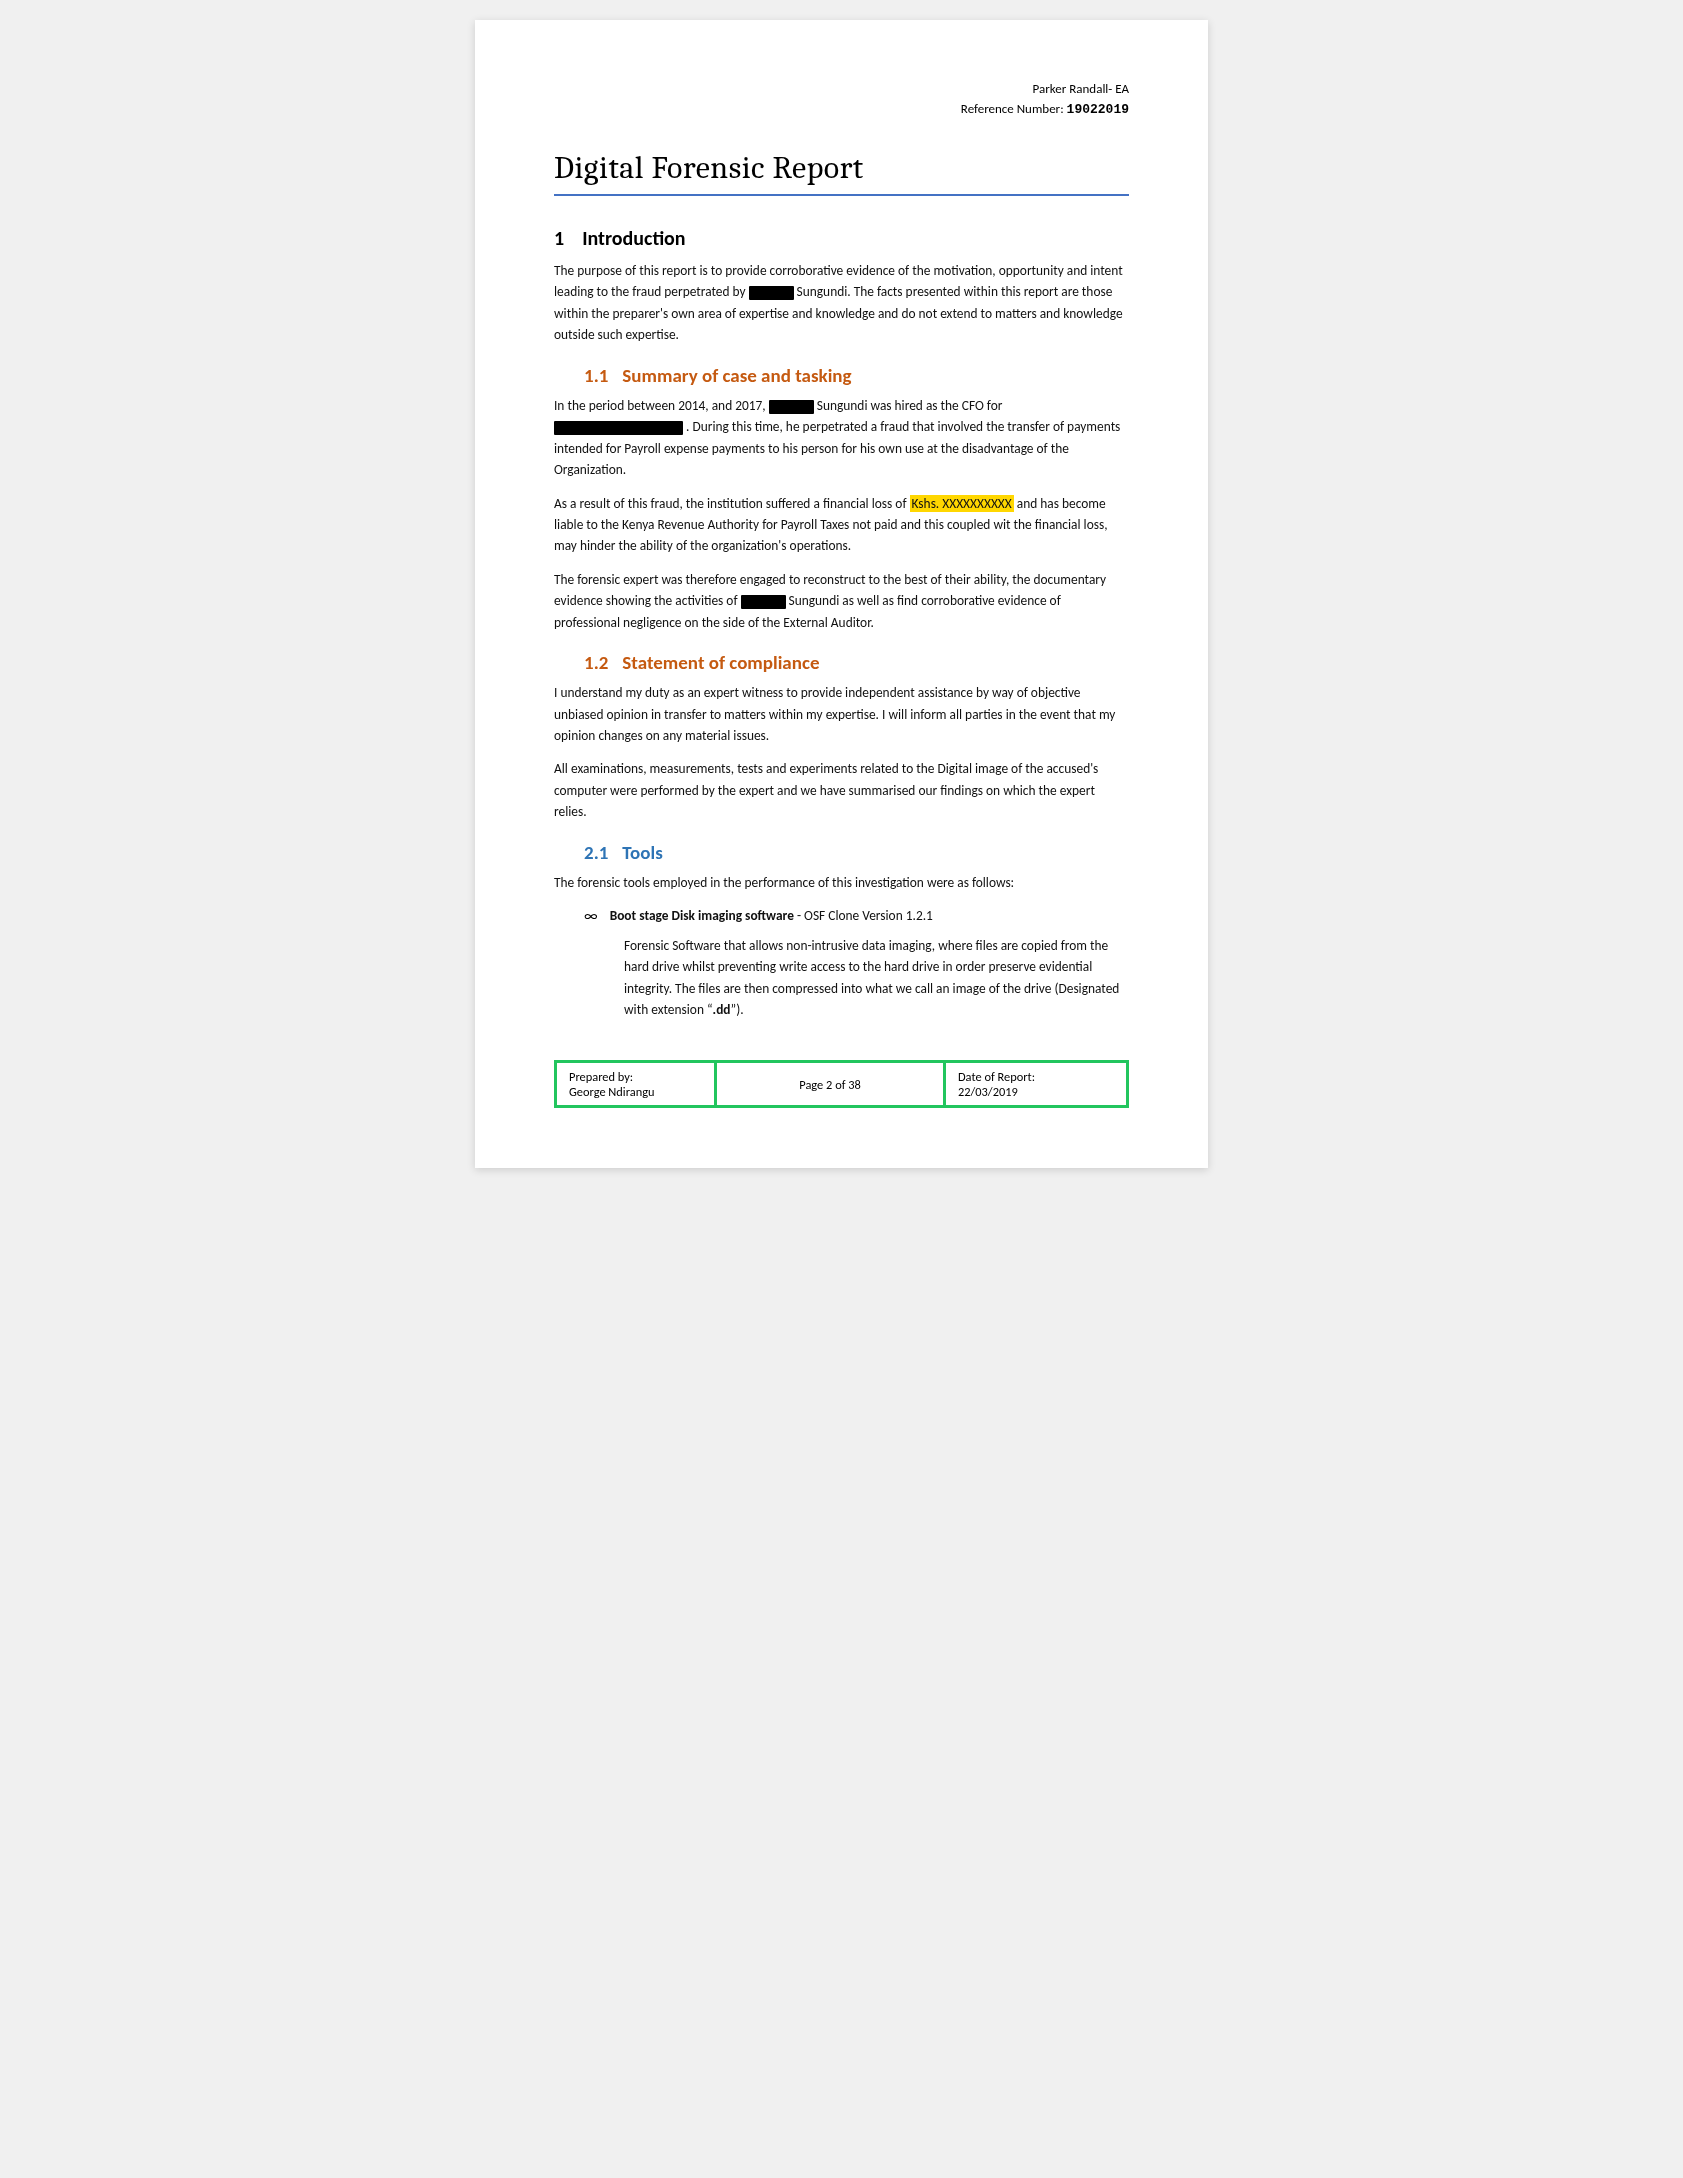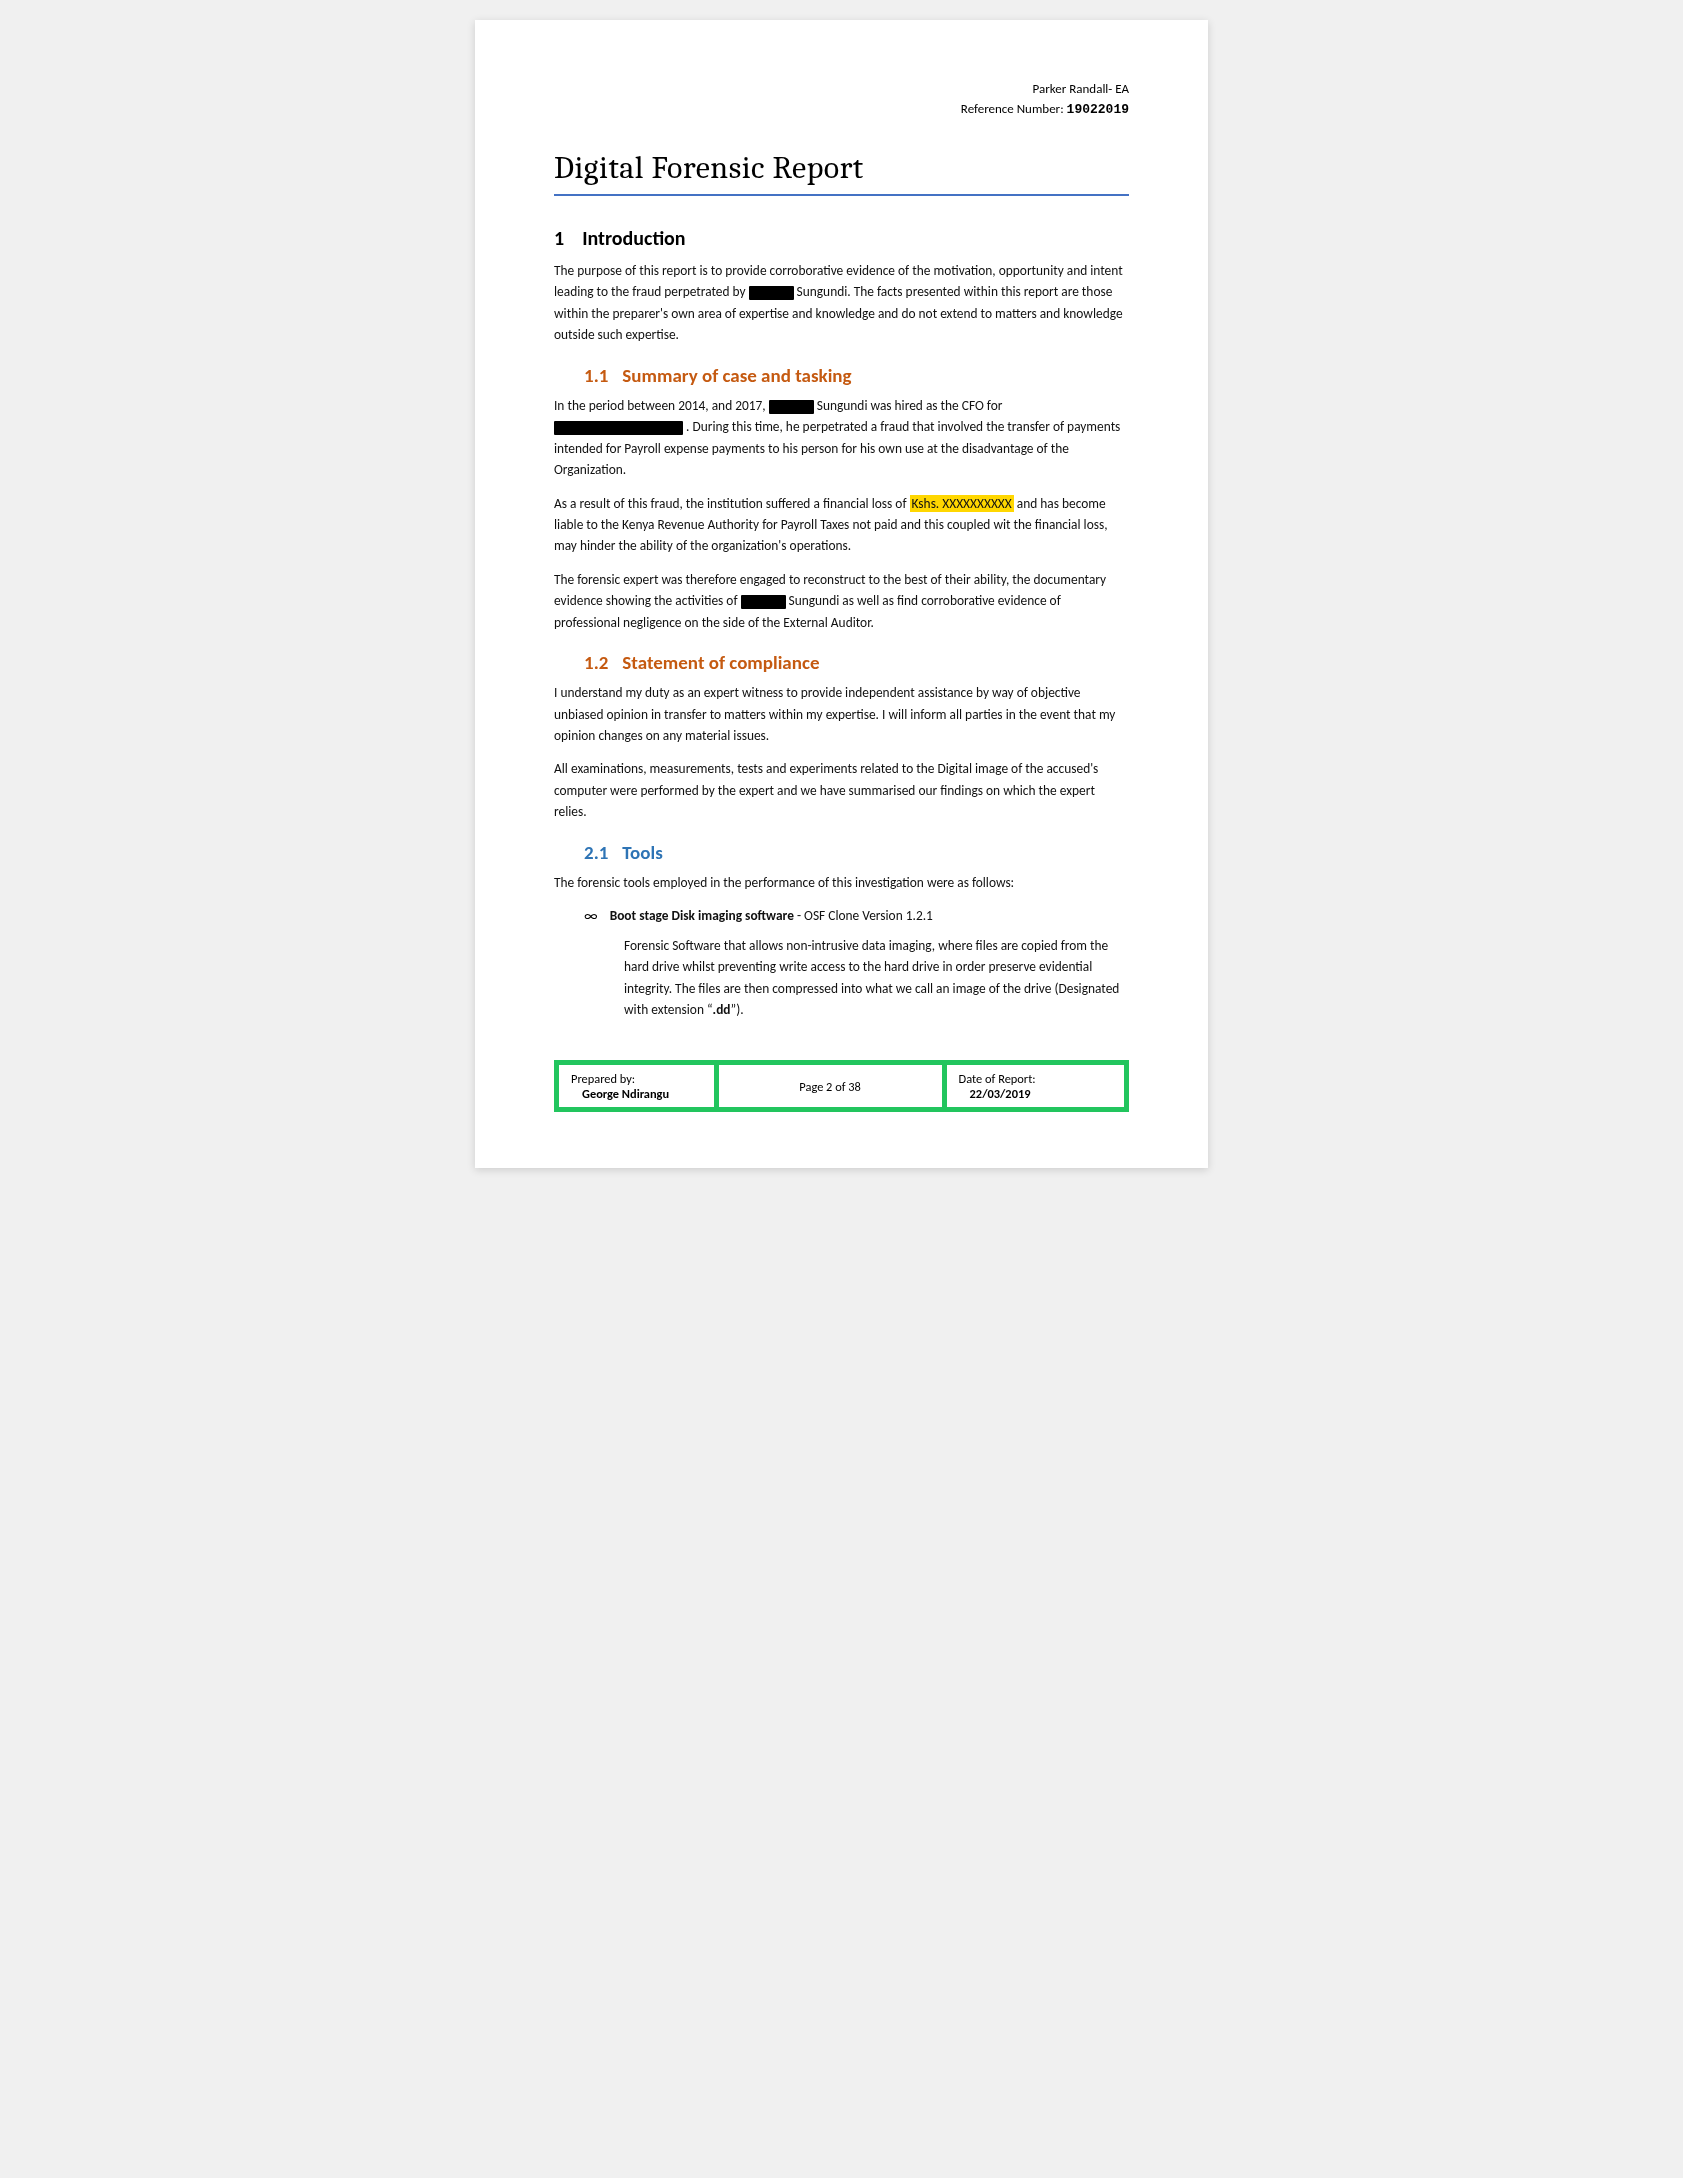--- a/index.html
+++ b/index.html
@@ -114,39 +114,38 @@
     .bold-inline {
       font-weight: bold;
     }
     .footer-table {
       width: 100%;
       border-collapse: collapse;
       margin-top: 40px;
       font-size: 12.4px;
     }
     .footer-table td {
-      border: 5px solid #22c55e;
+      border: 3px solid #22c55e;
       padding: 6px 12px;
       vertical-align: top;
     }
     .footer-table .prepared-cell {
       width: 28%;
     }
     .footer-table .page-cell {
       width: 40%;
       text-align: center;
       vertical-align: middle;
     }
     .footer-table .date-cell {
       width: 32%;
     }
     .footer-bold {
-      font-weight: bold;
+      font-weight: normal;
       display: block;
-      margin-left: 11px;
     }
     .section-gap {
       margin-top: 24px;
     }
   </style>
 </head>
 <body>
 
 <div class="page">
 

